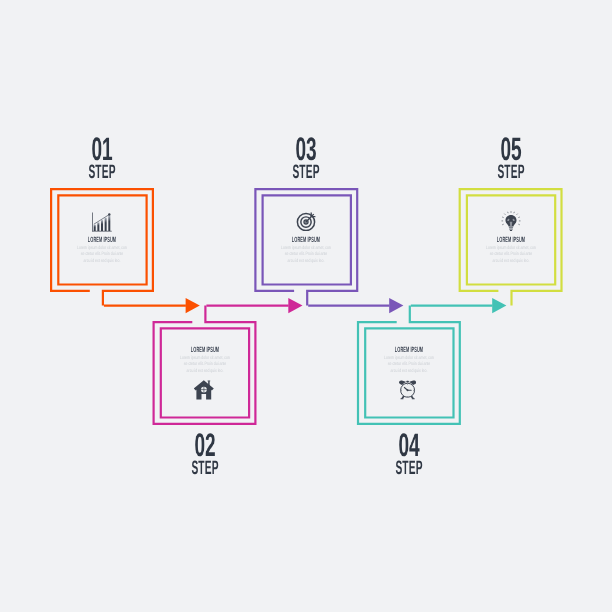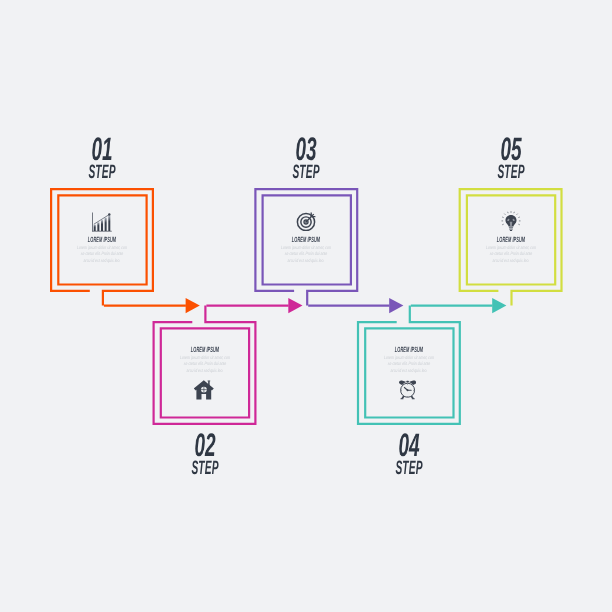--- a/index.html
+++ b/index.html
@@ -1,20 +1,20 @@
 <!DOCTYPE html>
 <html><head>
 <meta charset="utf-8">
 <title>5 Step Infographic</title>
 <style>
   html,body{margin:0;padding:0;}
   body{width:612px;height:612px;background:#f1f2f4;overflow:hidden;
        font-family:"Liberation Sans",sans-serif;-webkit-font-smoothing:antialiased;
        text-rendering:geometricPrecision;}
-  #stage{position:relative;width:549px;height:612px;background:#f1f2f4;font-style:italic;}
+  #stage{position:relative;width:549px;height:612px;background:#f1f2f4;}
   svg.frames{position:absolute;left:0;top:0;width:612px;height:612px;pointer-events:none;}
   .stepnum{position:absolute;will-change:transform;color:#2f3743;font-size:32.5px;font-weight:700;
            line-height:1;letter-spacing:0px;text-align:center;
            transform:scaleX(.585);transform-origin:50% 50%;white-space:nowrap;}
   .steplab{position:absolute;color:#2f3743;font-size:19.4px;font-weight:700;
            line-height:1;letter-spacing:.3px;text-align:center;
            transform:scaleX(.525);transform-origin:50% 50%;white-space:nowrap;}
   .cardtitle{position:absolute;color:#3a4250;font-size:7.6px;font-weight:700;
              line-height:1;letter-spacing:.15px;text-align:center;
              transform:scaleX(.512);transform-origin:50% 50%;white-space:nowrap;}

